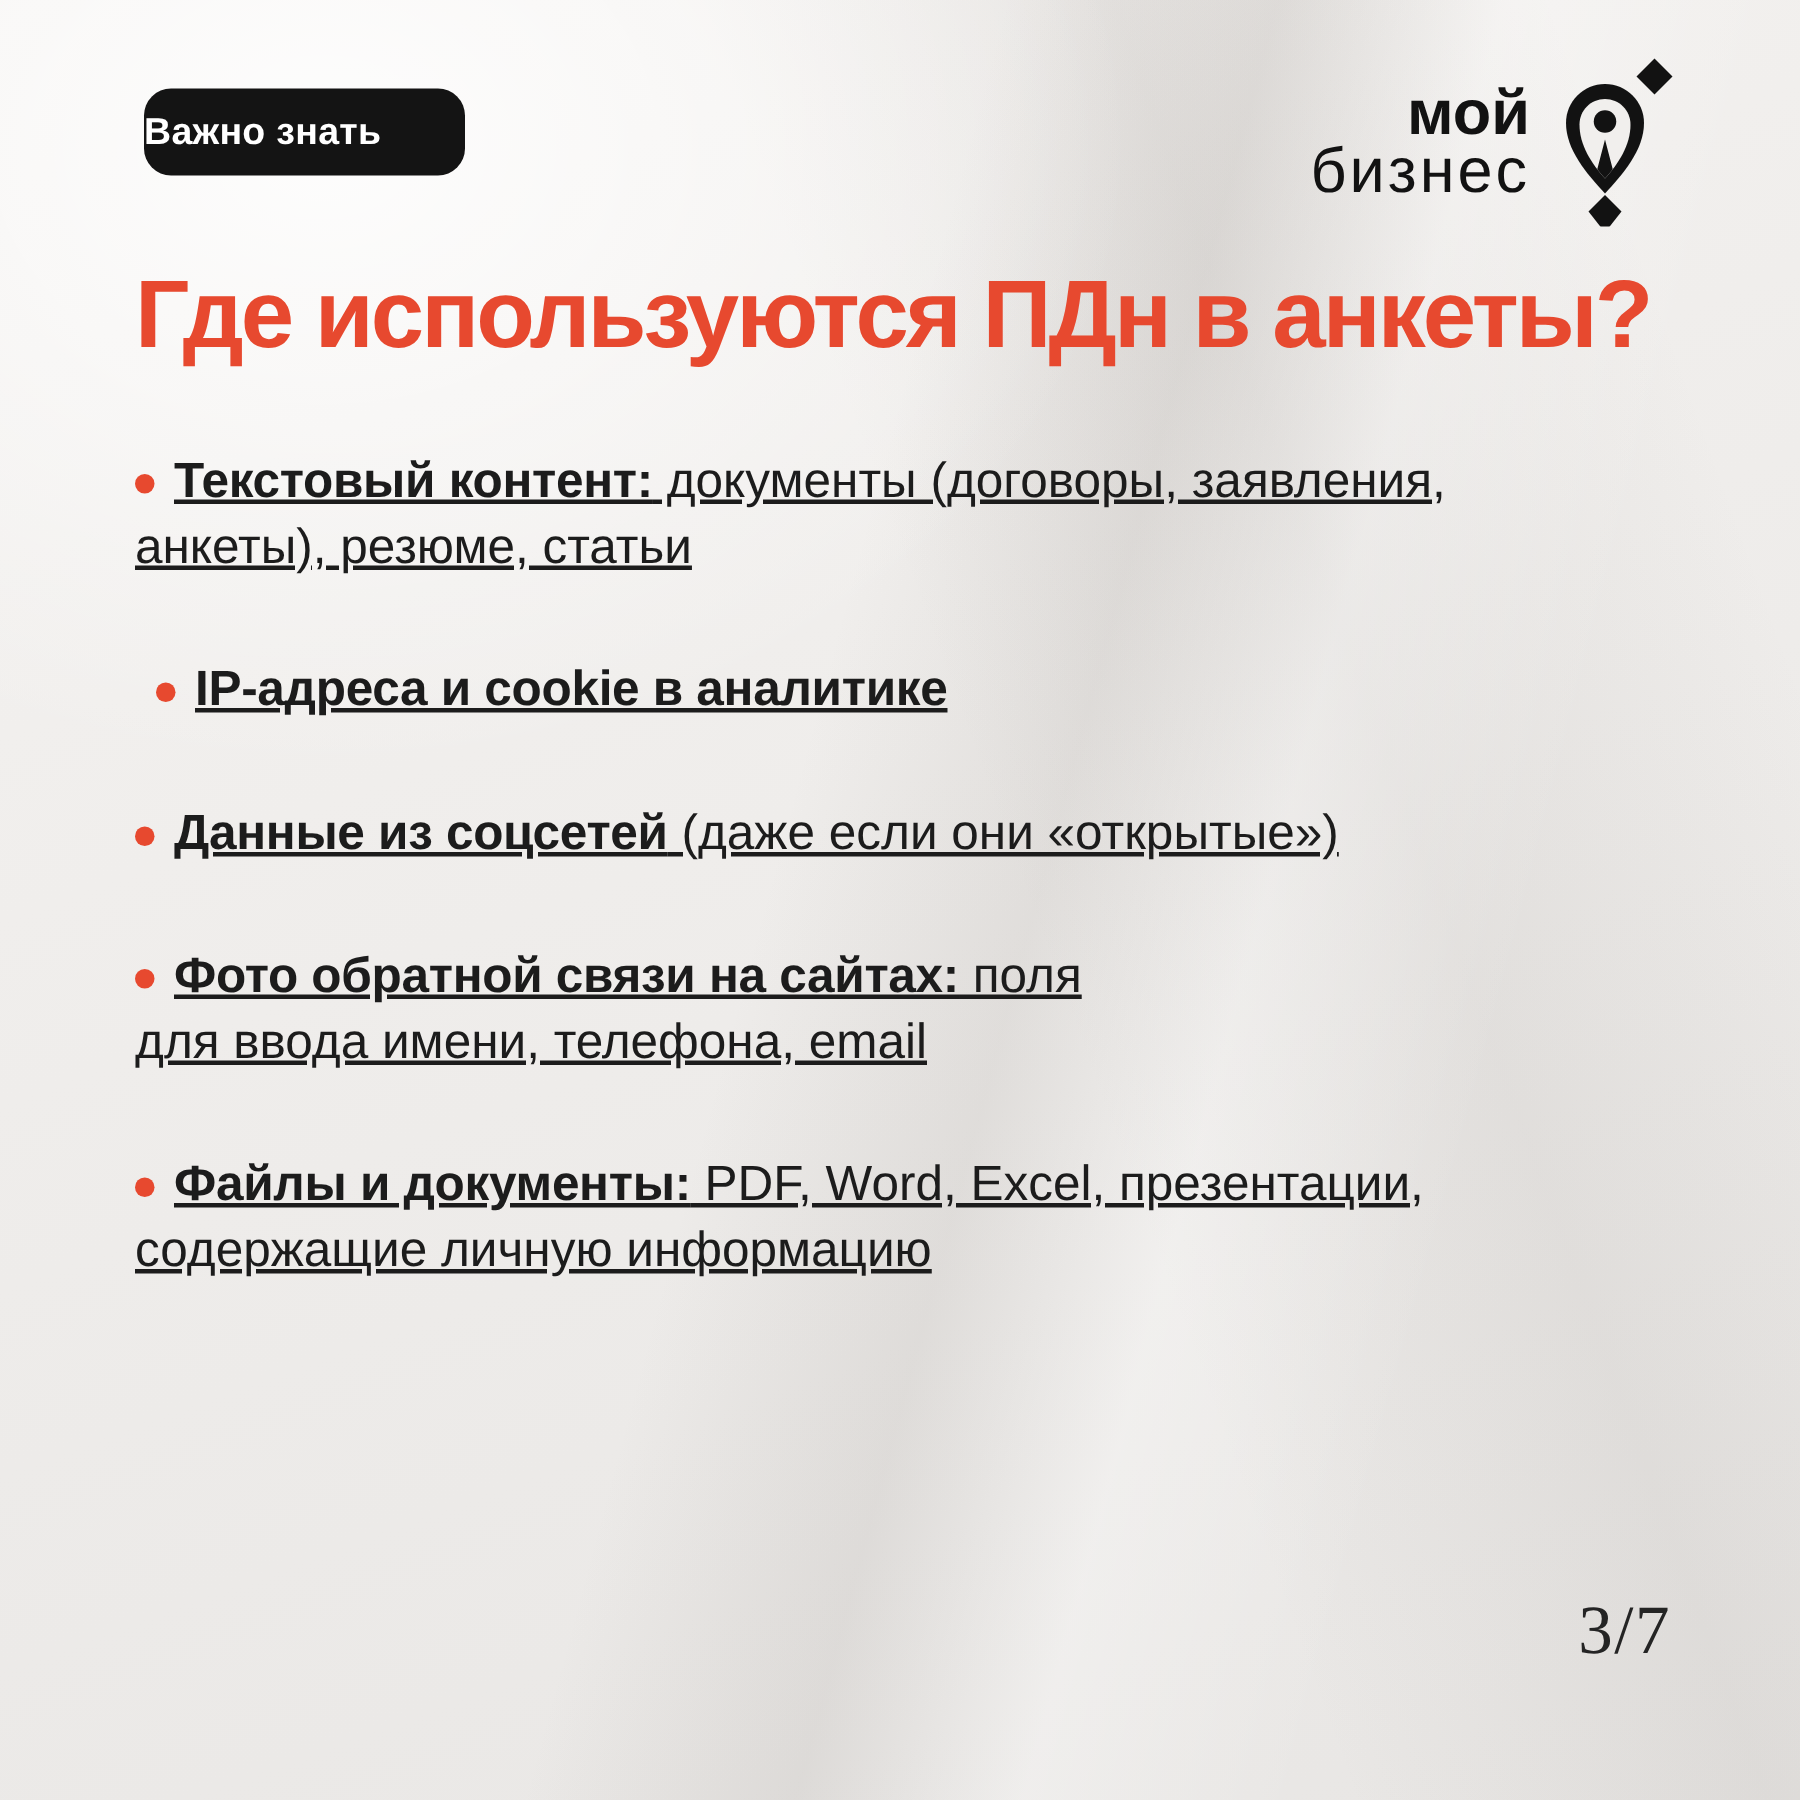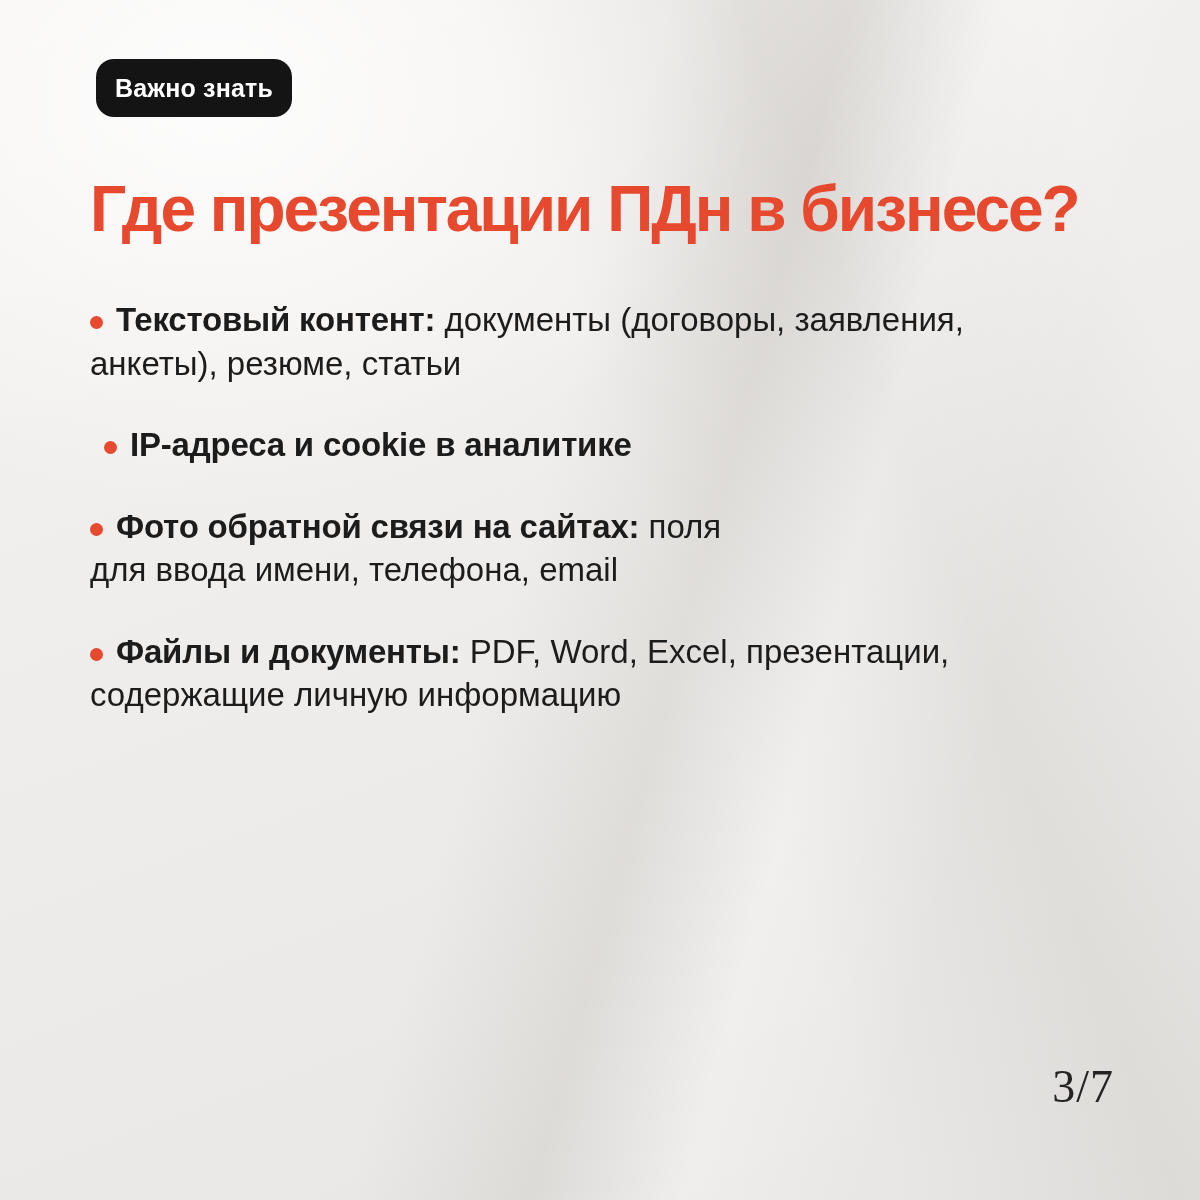--- a/index.html
+++ b/index.html
@@ -12,44 +12,44 @@
     color:var(--text,#1C1C1C);
     background-color:var(--background,#F1EFED);
     background-image:
       radial-gradient(900px 700px at 18% 8%, rgba(255,255,255,0.85), rgba(255,255,255,0) 60%),
       linear-gradient(105deg, rgba(0,0,0,0) 44%, rgba(125,118,112,0.12) 56%, rgba(255,255,255,0.28) 66%, rgba(0,0,0,0) 78%),
       linear-gradient(70deg, rgba(0,0,0,0) 55%, rgba(125,118,112,0.10) 72%, rgba(0,0,0,0) 90%),
       linear-gradient(160deg, #F5F3F1 0%, #EDEBE9 60%, #E8E6E4 100%);
   }
   .badge{
     position:absolute;left:96px;top:59px;
-    width:196px;height:58px;border-radius:18px;
+    width:214px;height:58px;border-radius:18px;
     background:var(--badge-bg,#141414);
-    display:flex;align-items:center;justify-content:center;
+    display:flex;align-items:center;
   }
   .badge-label{color:var(--badge-text,#FFFFFF);font-size:25px;font-weight:700;letter-spacing:0.2px;}
   .logo{
     position:absolute;top:37px;right:82px;
     display:flex;align-items:flex-start;gap:20px;
     color:var(--logo,#121212);
   }
   .logo-text{margin-top:17px;text-align:right;line-height:1;}
   .logo-top{font-size:42px;font-weight:800;}
   .logo-bottom{font-size:42px;font-weight:400;letter-spacing:2px;margin-top:-3px;}
   .logo-rocket{width:78px;height:114px;display:block;}
   .headline{
     position:absolute;left:90px;top:172px;margin:0;
     font-size:64px;font-weight:700;letter-spacing:-2px;
     color:var(--accent,#E7492F);
     white-space:nowrap;
   }
   .list{
     position:absolute;left:90px;top:298px;width:1040px;
-    display:flex;flex-direction:column;gap:38px;
-    font-size:33px;line-height:1.32;
+    display:flex;flex-direction:column;gap:52px;
+    font-size:33px;line-height:1.32;text-decoration:underline;
   }
   .item{margin:0;}
   .item.indent{padding-left:14px;}
   .dot{
     display:inline-block;width:13px;height:13px;border-radius:50%;
     background:var(--accent,#E7492F);
     margin-right:13px;transform:translateY(-2px);
   }
   .item .b{font-weight:700;letter-spacing:-0.2px;}
   .item .r{white-space:pre-line;font-weight:400;}
@@ -60,27 +60,47 @@
 </style>
 </head>
 <body>
 
 <div class="page">
 
   <div class="badge">
     <span class="badge-label">Важно знать</span>
   </div>
 
+  <div class="logo">
+    <div class="logo-text">
+      <div class="logo-top">мой</div>
+      <div class="logo-bottom">бизнес</div>
+    </div>
+    <svg class="logo-rocket" viewBox="0 0 78 114" xmlns="http://www.w3.org/2000/svg" style="color:var(--logo,#121212)">
+      <defs>
+        <clipPath id="rk-inner">
+          <path d="M30,82 C21,72 13,60 13,46 C13,36.6 20.6,29 30,29 C39.4,29 47,36.6 47,46 C47,60 39,72 30,82 Z"></path>
+        </clipPath>
+      </defs>
+      <path d="M63,2 L75,14 L63,26 L51,14 Z" fill="currentColor"></path>
+      <path d="M30,92 C18,79 4,63 4,45 C4,30.6 15.6,19 30,19 C44.4,19 56,30.6 56,45 C56,63 42,79 30,92 Z" fill="currentColor"></path>
+      <path d="M30,82 C21,72 13,60 13,46 C13,36.6 20.6,29 30,29 C39.4,29 47,36.6 47,46 C47,60 39,72 30,82 Z" fill="var(--background,#F1EFED)"></path>
+      <circle cx="30" cy="44" r="7.5" fill="currentColor"></circle>
+      <polygon points="13,62 24,79 30,56 36,79 47,62 47,90 13,90" clip-path="url(#rk-inner)" fill="currentColor"></polygon>
+      <path d="M30,93 L41,104 L30,118 L19,104 Z" fill="currentColor"></path>
+    </svg>
+  </div>
 
-  <h1 class="headline">Где презентации ПДн в бизнесе?</h1>
+  <h1 class="headline">Где используются ПДн в анкеты?</h1>
 
   <div class="list">
     <p class="item"><span class="dot"></span><span class="b">Текстовый контент:</span><span class="r"> документы (договоры, заявления,
 анкеты), резюме, статьи</span></p>
     <p class="item indent"><span class="dot"></span><span class="b">IP-адреса и cookie в аналитике</span><span class="r"></span></p>
+    <p class="item"><span class="dot"></span><span class="b">Данные из соцсетей</span><span class="r"> (даже если они «открытые»)</span></p>
     <p class="item"><span class="dot"></span><span class="b">Фото обратной связи на сайтах:</span><span class="r"> поля
 для ввода имени, телефона, email</span></p>
     <p class="item"><span class="dot"></span><span class="b">Файлы и документы:</span><span class="r"> PDF, Word, Excel, презентации,
 содержащие личную информацию</span></p>
   </div>
 
   <div class="page-num">3/7</div>
 
 </div>
 

